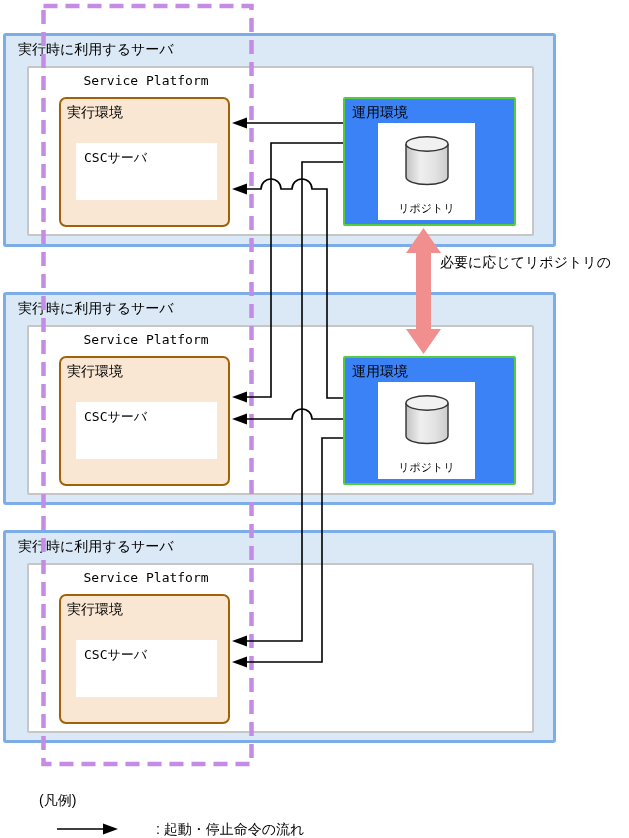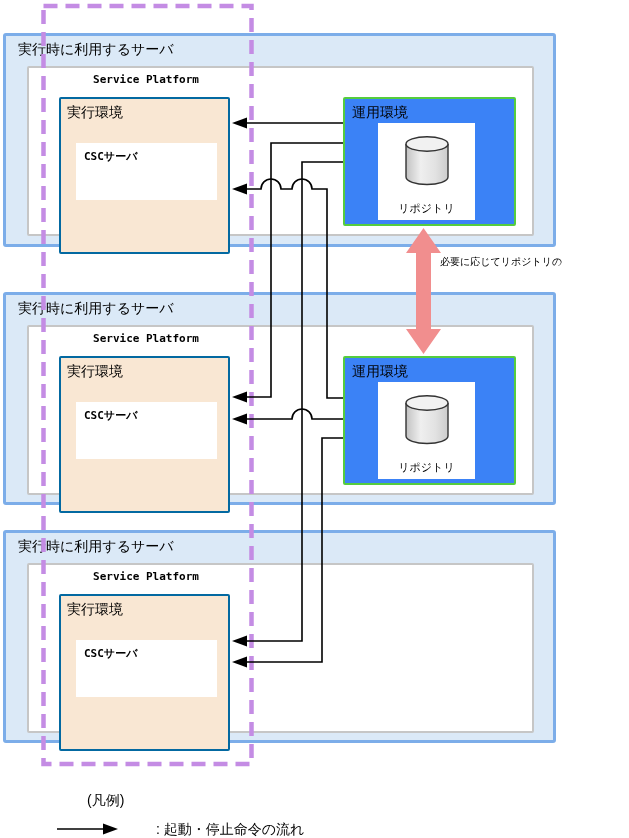--- a/index.html
+++ b/index.html
@@ -1,49 +1,49 @@
 <!DOCTYPE html>
 <html><head>
 <meta charset="utf-8">
 <style>
   html,body{margin:0;padding:0;background:#fff;}
   .canvas{position:relative;width:629px;height:838px;background:#fff;overflow:hidden;
           font-family:"Liberation Sans",sans-serif;color:#000;}
   .lbl{font-size:14px;line-height:16px;white-space:nowrap;}
-  .mono{font-family:"DejaVu Sans Mono",monospace;font-size:11px;font-weight:bold;}
+  .mono{font-family:"DejaVu Sans Mono",monospace;font-size:13px;}
 
   .cluster-label{position:absolute;left:53px;top:8px;width:200px;text-align:center;}
 
   .server{position:absolute;left:3px;width:553px;box-sizing:border-box;
           background:#dbe9f7;border:3px solid #7cade9;border-radius:3px;}
   #server1{top:33px;height:214px;}
   #server2{top:292px;height:213px;}
   #server3{top:530px;height:213px;}
   .server-title{position:absolute;top:5px;left:12px;width:256px;text-align:left;}
 
   .sp-box{position:absolute;left:21px;top:30px;width:507px;height:170px;box-sizing:border-box;
           background:#fff;border:2px solid #c6c6c6;border-radius:2px;}
   .sp-title{position:absolute;top:5px;left:2px;width:230px;text-align:center;}
 
-  .exec-box{position:absolute;left:30px;top:29px;width:171px;height:157px;box-sizing:border-box;
-            background:#f9e7d3;border:2px solid #0369a1;border-radius:2px;}
+  .exec-box{position:absolute;left:30px;top:29px;width:171px;height:130px;box-sizing:border-box;
+            background:#f9e7d3;border:2px solid #a16207;border-radius:7px;}
   .exec-label{position:absolute;top:5px;left:6px;}
   .csc-box{position:absolute;left:15px;top:44px;width:141px;height:57px;background:#fff;}
   .csc-label{position:absolute;top:6px;left:8px;}
 
   .ops-box{position:absolute;left:314px;top:29px;width:173px;height:129px;box-sizing:border-box;
            background:#3b82f6;border:2px solid #55cc3e;border-radius:2px;}
   .ops-label{position:absolute;top:5px;left:7px;}
   .repo-box{position:absolute;left:33px;top:24px;width:97px;height:97px;background:#fff;}
   .cyl{position:absolute;left:25px;top:12px;}
   .repo-label{position:absolute;left:0;bottom:4px;width:100%;text-align:center;font-size:11px;}
 
-  .backup-note{position:absolute;left:440px;top:254px;font-size:10px;line-height:16px;}
+  .backup-note{position:absolute;left:440px;top:254px;font-size:14px;line-height:16px;}
 
-  .legend-heading{position:absolute;left:39px;top:792px;margin-left:48px;}
+  .legend-heading{position:absolute;left:39px;top:792px;}
   .legend-label{position:absolute;left:128px;top:821px;margin-left:28px;}
 
   .overlay{position:absolute;left:0;top:0;width:629px;height:838px;pointer-events:none;}
 </style>
 </head>
 <body>
 
 <div class="canvas">
 
 

